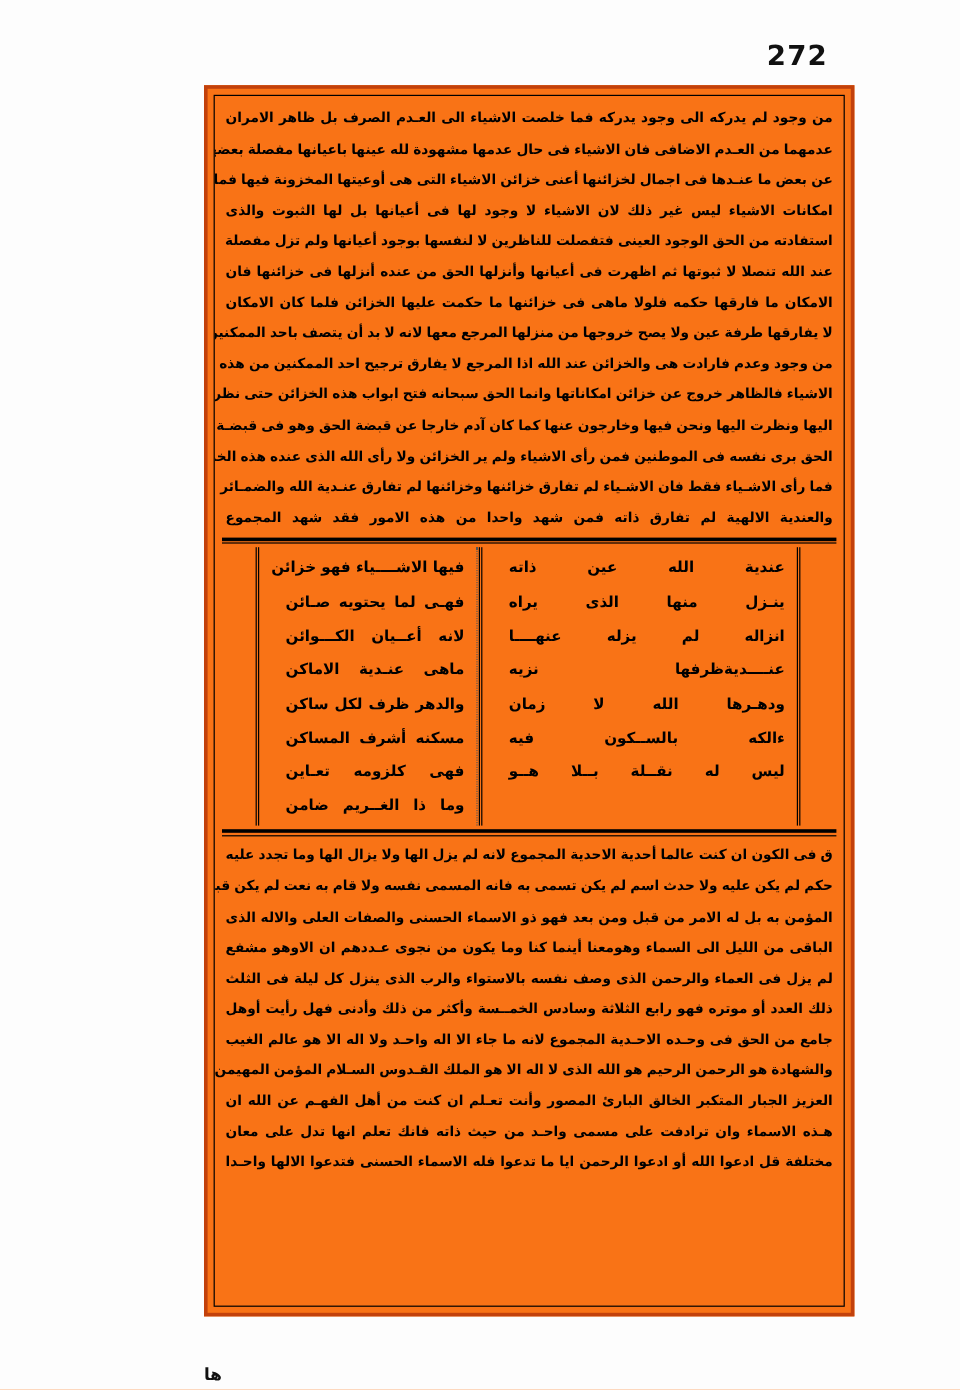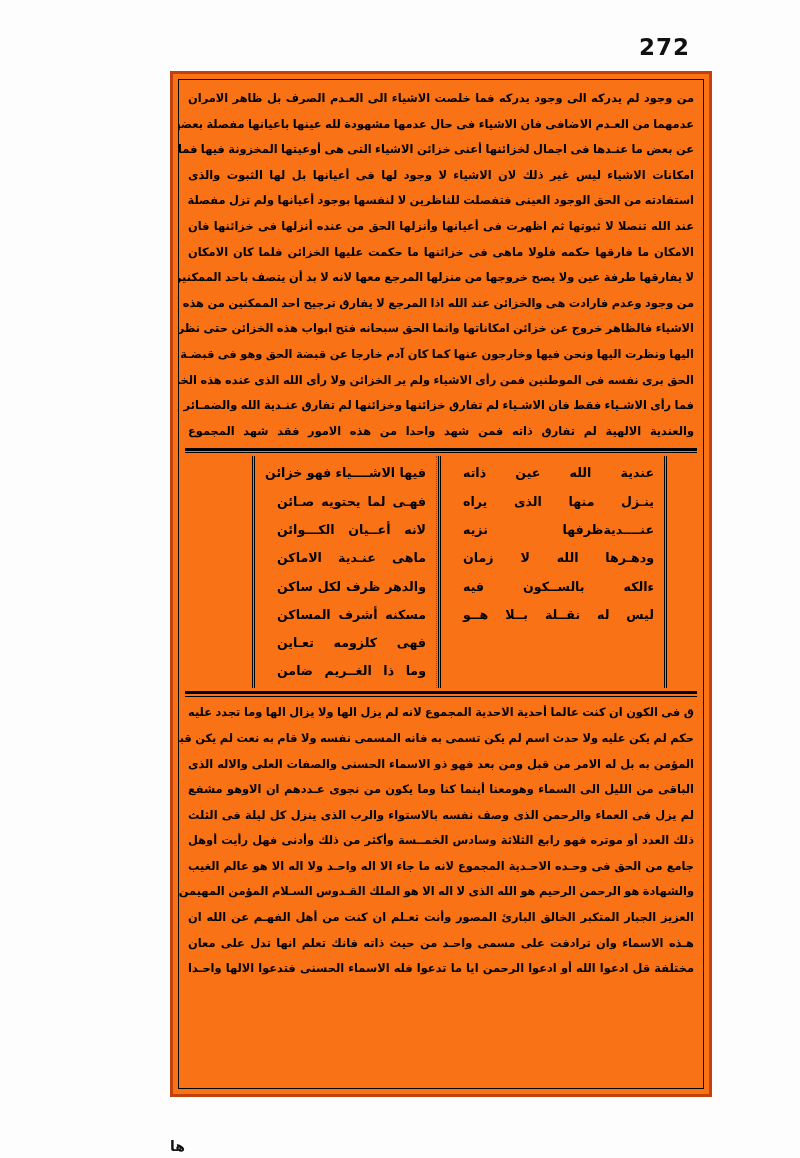--- a/index.html
+++ b/index.html
@@ -101,21 +101,21 @@
     height:232px;
     box-sizing:border-box;
   }
   
   .col{
     position:relative;
     box-sizing:border-box;
     padding:3px 10px 0 22px;
   }
   .col-right{
-    width:229px;
+    width:268px;
     border-right:3px double #000;
     border-left:3px double #000;
     margin-right:30px;
   }
   .col-left{
     width:185px;
     border-left:3px double #000;
     border-right:1px dotted #555;
     margin-right:1px;
   }
@@ -194,20 +194,21 @@
             <div class="ln"><span>الحق برى نفسه فى الموطنين فمن رأى الاشياء ولم ير الخزائن ولا رأى الله الذى عنده هذه الخزائن</span></div>
             <div class="ln"><span>فما رأى الاشـياء فقط فان الاشـياء لم تفارق خزائنها وخزائنها لم تفارق عنـدية الله والضمـائر</span></div>
             <div class="ln"><span>والعندية الالهية لم تفارق ذاته فمن شهد واحدا من هذه الامور فقد شهد المجموع</span></div>
           </div>
 
         <div class="table-wrap">
           <div class="poem-table">
             <div class="col col-right" id="col-right">
                 <div class="verse"><span>عندية الله عين ذاته</span></div>
                 <div class="verse"><span>ينـزل منها الذى يراه</span></div>
+                <div class="verse"><span>انزاله لم يزله عنهــــا</span></div>
                 <div class="verse"><span>عنــــديةظرفها نزيه</span></div>
                 <div class="verse"><span>ودهـرها الله لا زمان</span></div>
                 <div class="verse"><span>ءالكه بالســكون فيه</span></div>
                 <div class="verse"><span>ليس له نقــلة بــلا هــو</span></div>
               </div>
             <div class="col col-left" id="col-left">
                 <div class="verse"><span>فيها الاشــــياء فهو خزائن</span></div>
                 <div class="verse"><span>فهـى لما يحتويه صـائن</span></div>
                 <div class="verse"><span>لانه أعــيان الكـــوائن</span></div>
                 <div class="verse"><span>ماهى عنـدية الاماكن</span></div>

